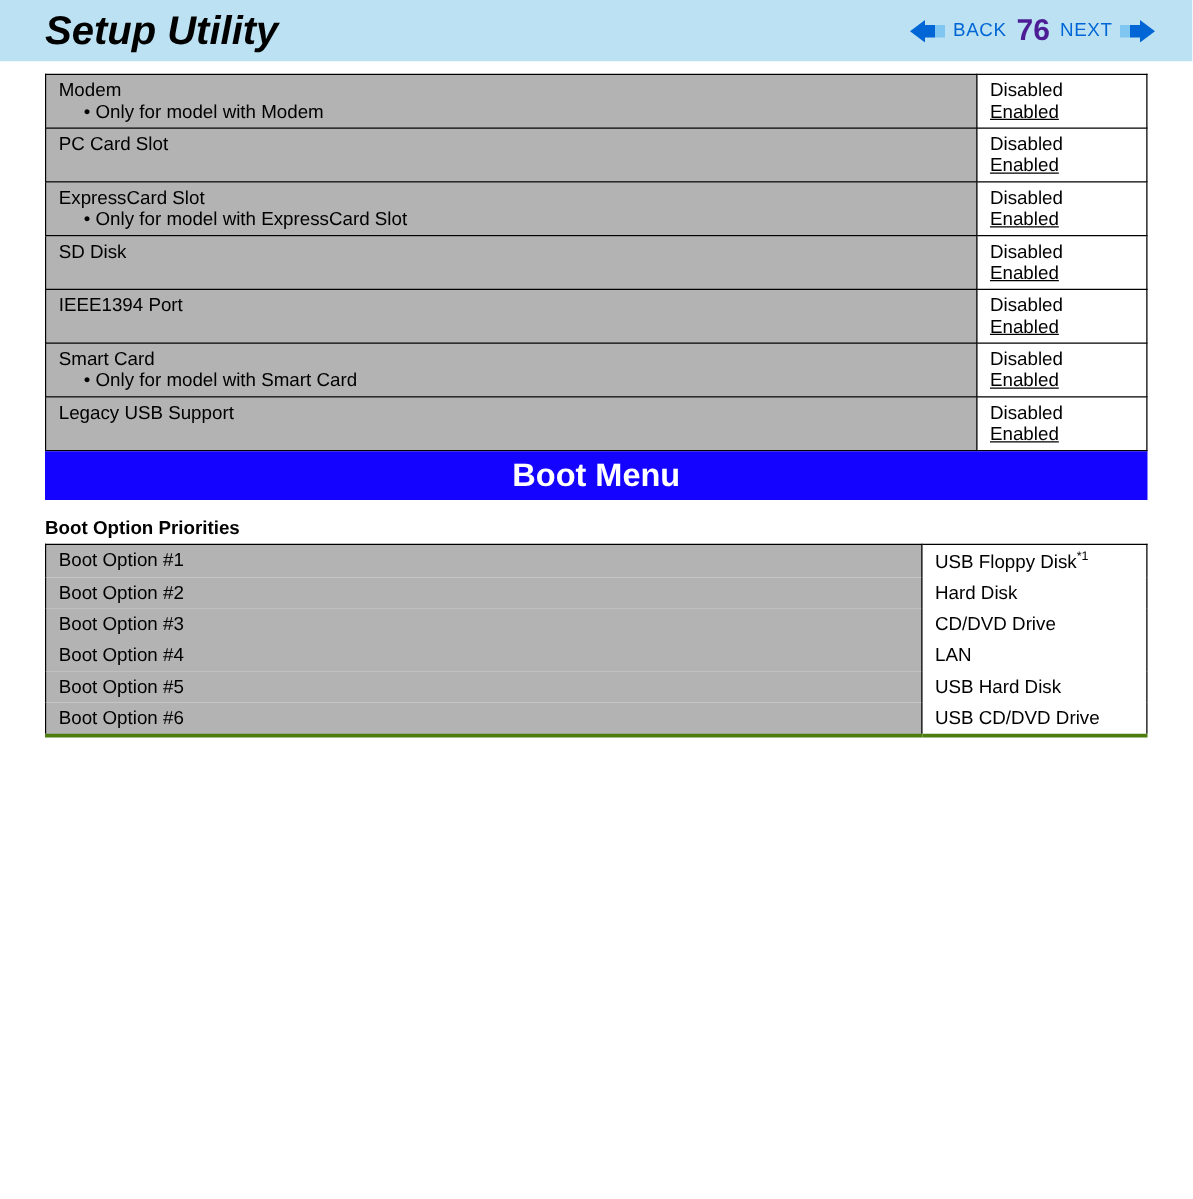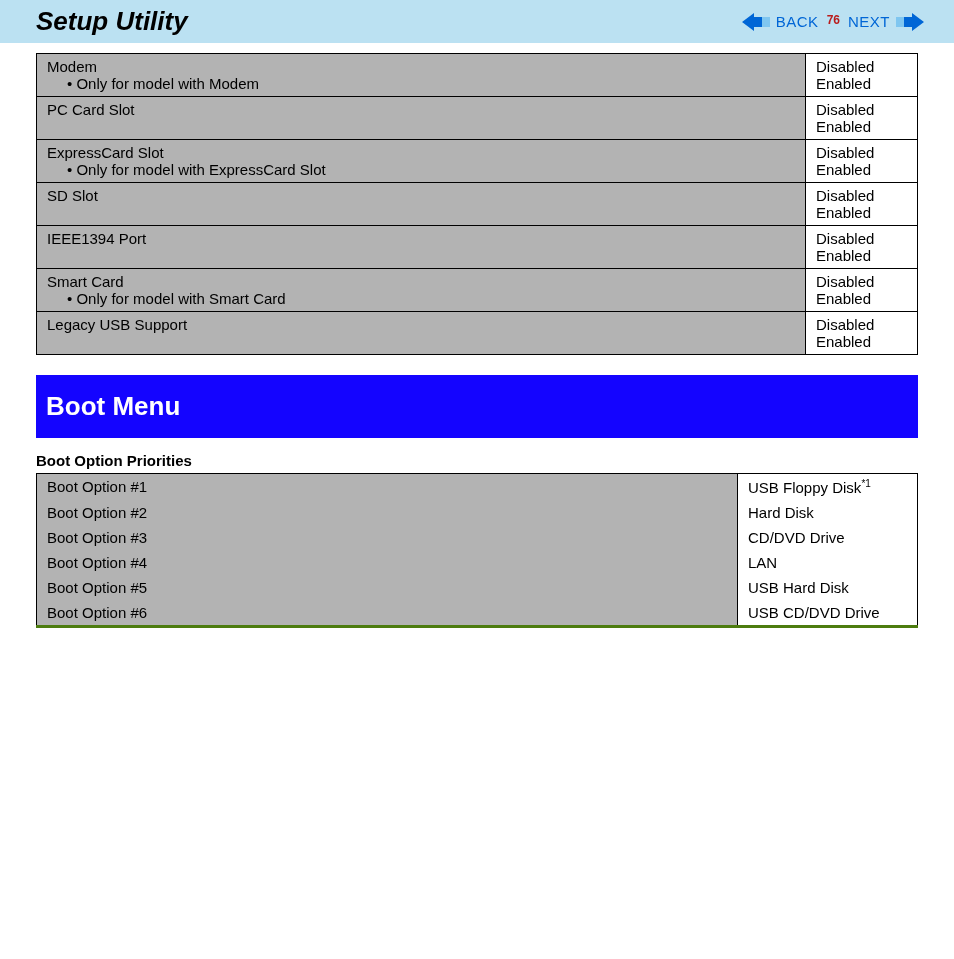--- a/index.html
+++ b/index.html
@@ -12,40 +12,40 @@
     width: 954px;
   }
   .header-bar {
     background: #bbe1f2;
     display: flex;
     align-items: center;
     justify-content: space-between;
     padding: 6px 30px 6px 36px;
   }
   .header-title {
-    font-size: 26px;
+    font-size: 32px;
     font-weight: bold;
     font-style: italic;
     color: #000;
   }
   .nav-cluster {
     display: flex;
-    align-items: flex-start;
+    align-items: center;
     gap: 6px;
   }
   .nav-link {
     color: #0066d6;
     font-size: 15px;
     letter-spacing: 0.5px;
     cursor: pointer;
   }
   .page-num {
     font-weight: bold;
-    font-size: 12px;
-    color: #b91c1c;
+    font-size: 24px;
+    color: #4c1d95;
     padding: 0 2px;
   }
   .arrow-icon {
     display: inline-block;
     width: 28px;
     height: 18px;
   }
   .content {
     padding: 10px 36px 20px 36px;
   }
@@ -55,34 +55,34 @@
   }
   table.settings td {
     border: 1px solid #000;
     background: #b3b3b3;
     padding: 4px 16px 4px 10px;
     vertical-align: top;
     font-size: 15px;
   }
   table.settings td.val {
     background: #fff;
-    width: 112px;
+    width: 136px;
   }
   .note {
     padding-left: 20px;
   }
   .bullet::before { content: "•  "; }
-  .underline { }
+  .underline { text-decoration: underline; }
   .section-banner {
     background: #1404ff;
     color: #fff;
     font-size: 26px;
     font-weight: bold;
-    padding: 16px 10px;
-    margin-top: 20px;
+    padding: 4px 10px;
+    text-align: center;
   }
   .sub-heading {
     font-weight: bold;
     margin: 14px 0 4px 0;
   }
   table.boot {
     border-collapse: collapse;
     width: 100%;
   }
   table.boot td {
@@ -150,21 +150,21 @@
             <div>ExpressCard Slot</div>
             <div class="note bullet">Only for model with ExpressCard Slot</div>
           </td>
           <td class="val">
             <div>Disabled</div>
             <div class="underline">Enabled</div>
           </td>
         </tr>
         <tr>
           <td>
-            <div>SD Slot</div>
+            <div>SD Disk</div>
           </td>
           <td class="val">
             <div>Disabled</div>
             <div class="underline">Enabled</div>
           </td>
         </tr>
         <tr>
           <td>
             <div>IEEE1394 Port</div>
           </td>

